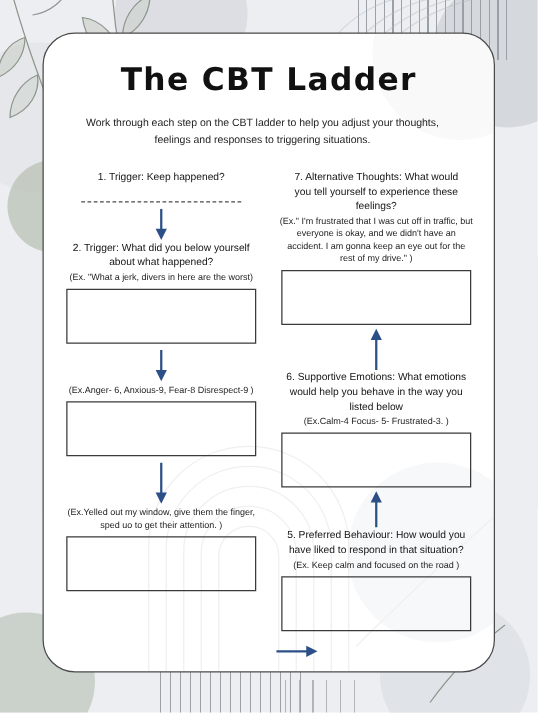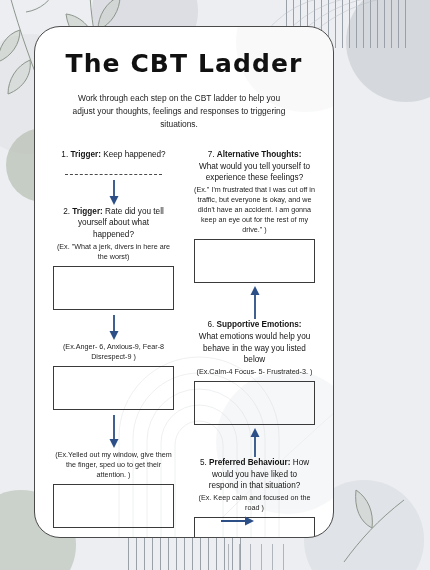--- a/index.html
+++ b/index.html
@@ -73,21 +73,21 @@
     background: repeating-linear-gradient(
       to right,
       #b0b5bc 0px, #b0b5bc 1px, transparent 1px, transparent 11px);
   }
   .arcs-tr { position: absolute; right: 28px; top: -4px; opacity: .45; }
 
   
   .card {
     position: absolute;
     left: 34px; top: 26px;
-    width: 300px; height: 512px;
+    width: 362px; height: 512px;
     background: #ffffff;
     border: 1px solid #4a4a4a;
     border-radius: 26px;
     overflow: hidden;
     z-index: 5;
   }
   .card-inner {
     position: absolute; inset: 0;
     padding: 16px 14px 10px 14px;
   }
@@ -127,21 +127,21 @@
   .col-right { padding-left: 6px; }
 
   .step { text-align: center; }
   .step-head {
     font-size: 8.2px;
     line-height: 1.42;
     color: #141414;
     padding: 0 8px;
   }
   .step-head .num { font-weight: 400; }
-  .step-head .lbl { font-weight: 700; }
+  .step-head .lbl { font-weight: 400; }
   .step-ex {
     font-size: 7.2px;
     line-height: 1.4;
     color: #232323;
     padding: 1px 2px 0 2px;
   }
   .answer-box {
     border: 1px solid #3a3a3a;
     height: 44px;
     margin: 4px 4px 0 4px;
@@ -261,21 +261,21 @@
             <svg width="14" height="26" viewBox="0 0 14 26">
               <line x1="7" y1="0" x2="7" y2="18" stroke="#2b4f86" stroke-width="1.8"></line>
               <path d="M7 25 L2.5 16 L11.5 16 Z" fill="#2b4f86"></path>
             </svg>
           </div>
 
           <div class="step">
             <div class="step-head">
               <span class="num">2.</span>
               <span class="lbl">Trigger:</span>
-              <span>Rate did you tell yourself about what happened?</span>
+              <span>What did you below yourself about what happened?</span>
             </div>
             <div class="step-ex">(Ex. "What a jerk, divers in here are the worst)</div>
             <div class="answer-box"></div>
           </div>
 
           <div class="arrow-wrap arrow-down">
             <svg width="14" height="26" viewBox="0 0 14 26">
               <line x1="7" y1="0" x2="7" y2="18" stroke="#2b4f86" stroke-width="1.8"></line>
               <path d="M7 25 L2.5 16 L11.5 16 Z" fill="#2b4f86"></path>
             </svg>

